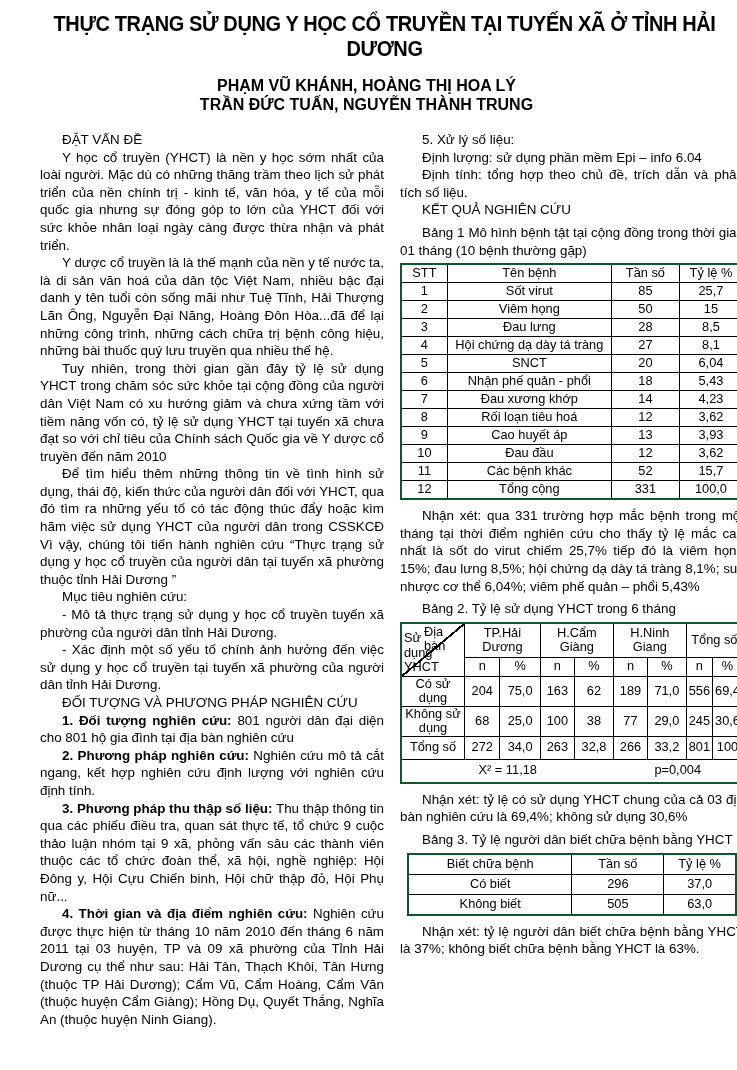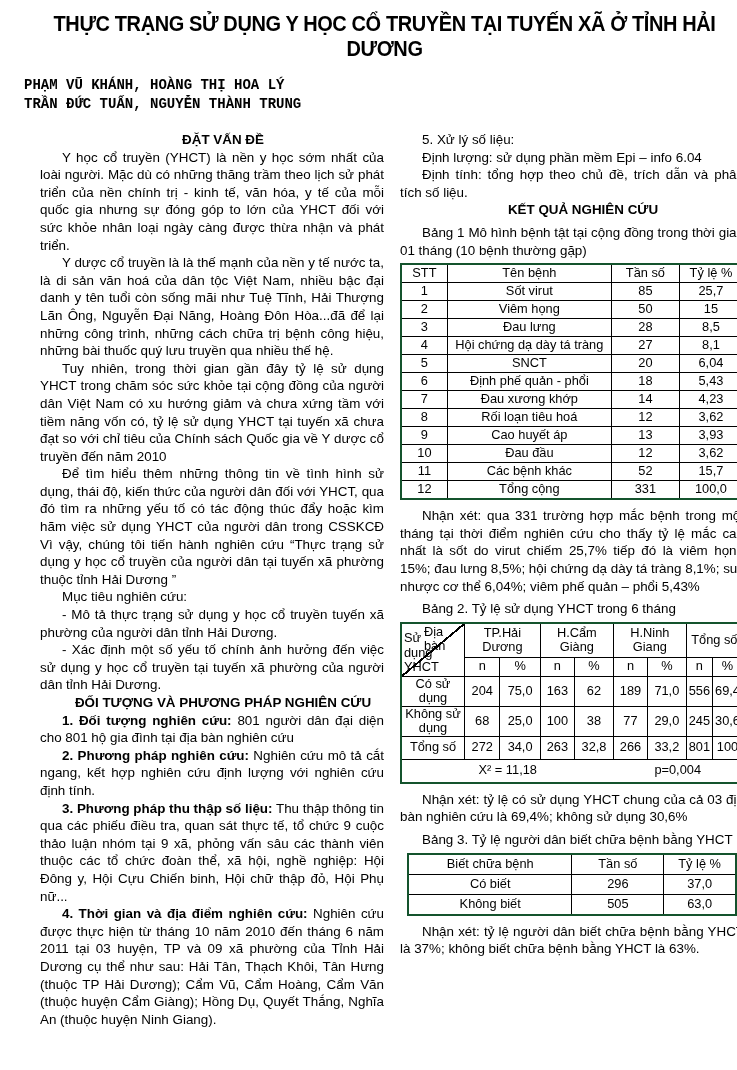--- a/index.html
+++ b/index.html
@@ -5,25 +5,25 @@
   html,body{margin:0;padding:0;background:#fff;}
   .page{
     width:737px;height:1070px;overflow:hidden;background:#fff;color:#000;
     font-family:"Liberation Sans","DejaVu Sans",sans-serif;
     position:relative;box-sizing:border-box;padding:6px 0 0 16px;margin-left:8px;
   }
   .title{
     font-size:20px;font-weight:bold;text-align:center;margin:6px 8px 0 8px;
     letter-spacing:-0.4px;line-height:1.15;transform:scaleY(1.08);transform-origin:top center;
   }
-  .authors{margin:18px 36px 0 0;text-align:left;font-size:14px;font-weight:bold;line-height:19px;font-family:Liberation Mono, monospace;}
+  .authors{margin:18px 36px 0 0;text-align:center;font-size:16px;font-weight:bold;line-height:19px;}
   .cols{display:flex;gap:16px;padding:0 16px;margin-top:17px;}
   .col{width:344px;flex:0 0 344px;font-size:13.4px;line-height:17.6px;text-align:justify;}
   .p{margin:0;text-indent:22px;}
-  .hsec{margin:0;font-size:13.4px;font-weight:bold;text-indent:22px;text-align:center;}
+  .hsec{margin:0;font-size:13.4px;font-weight:normal;text-indent:22px;text-align:left;}
   .caption{margin:5px 0 4px 0;text-indent:22px;}
   .note{margin:7px 0 2px 0;text-indent:22px;}
   table{border-collapse:collapse;margin:4px auto 6px auto;font-size:12.8px;line-height:14.5px;}
   table{border:2px solid #14532d;}
   th,td{border:1px solid #000;padding:1px 2px;text-align:center;font-weight:normal;vertical-align:middle;}
   
   .t1{width:344px;}
   .t1 .c0{width:42px;}
   .t1 .c1{width:168px;}
   .t1 .c2{width:66px;}
@@ -122,21 +122,21 @@
               <td>8,1</td>
             </tr>
             <tr>
               <td>5</td>
               <td>SNCT</td>
               <td>20</td>
               <td>6,04</td>
             </tr>
             <tr>
               <td>6</td>
-              <td>Định phế quản - phổi</td>
+              <td>Nhận phế quản - phổi</td>
               <td>18</td>
               <td>5,43</td>
             </tr>
             <tr>
               <td>7</td>
               <td>Đau xương khớp</td>
               <td>14</td>
               <td>4,23</td>
             </tr>
             <tr>

